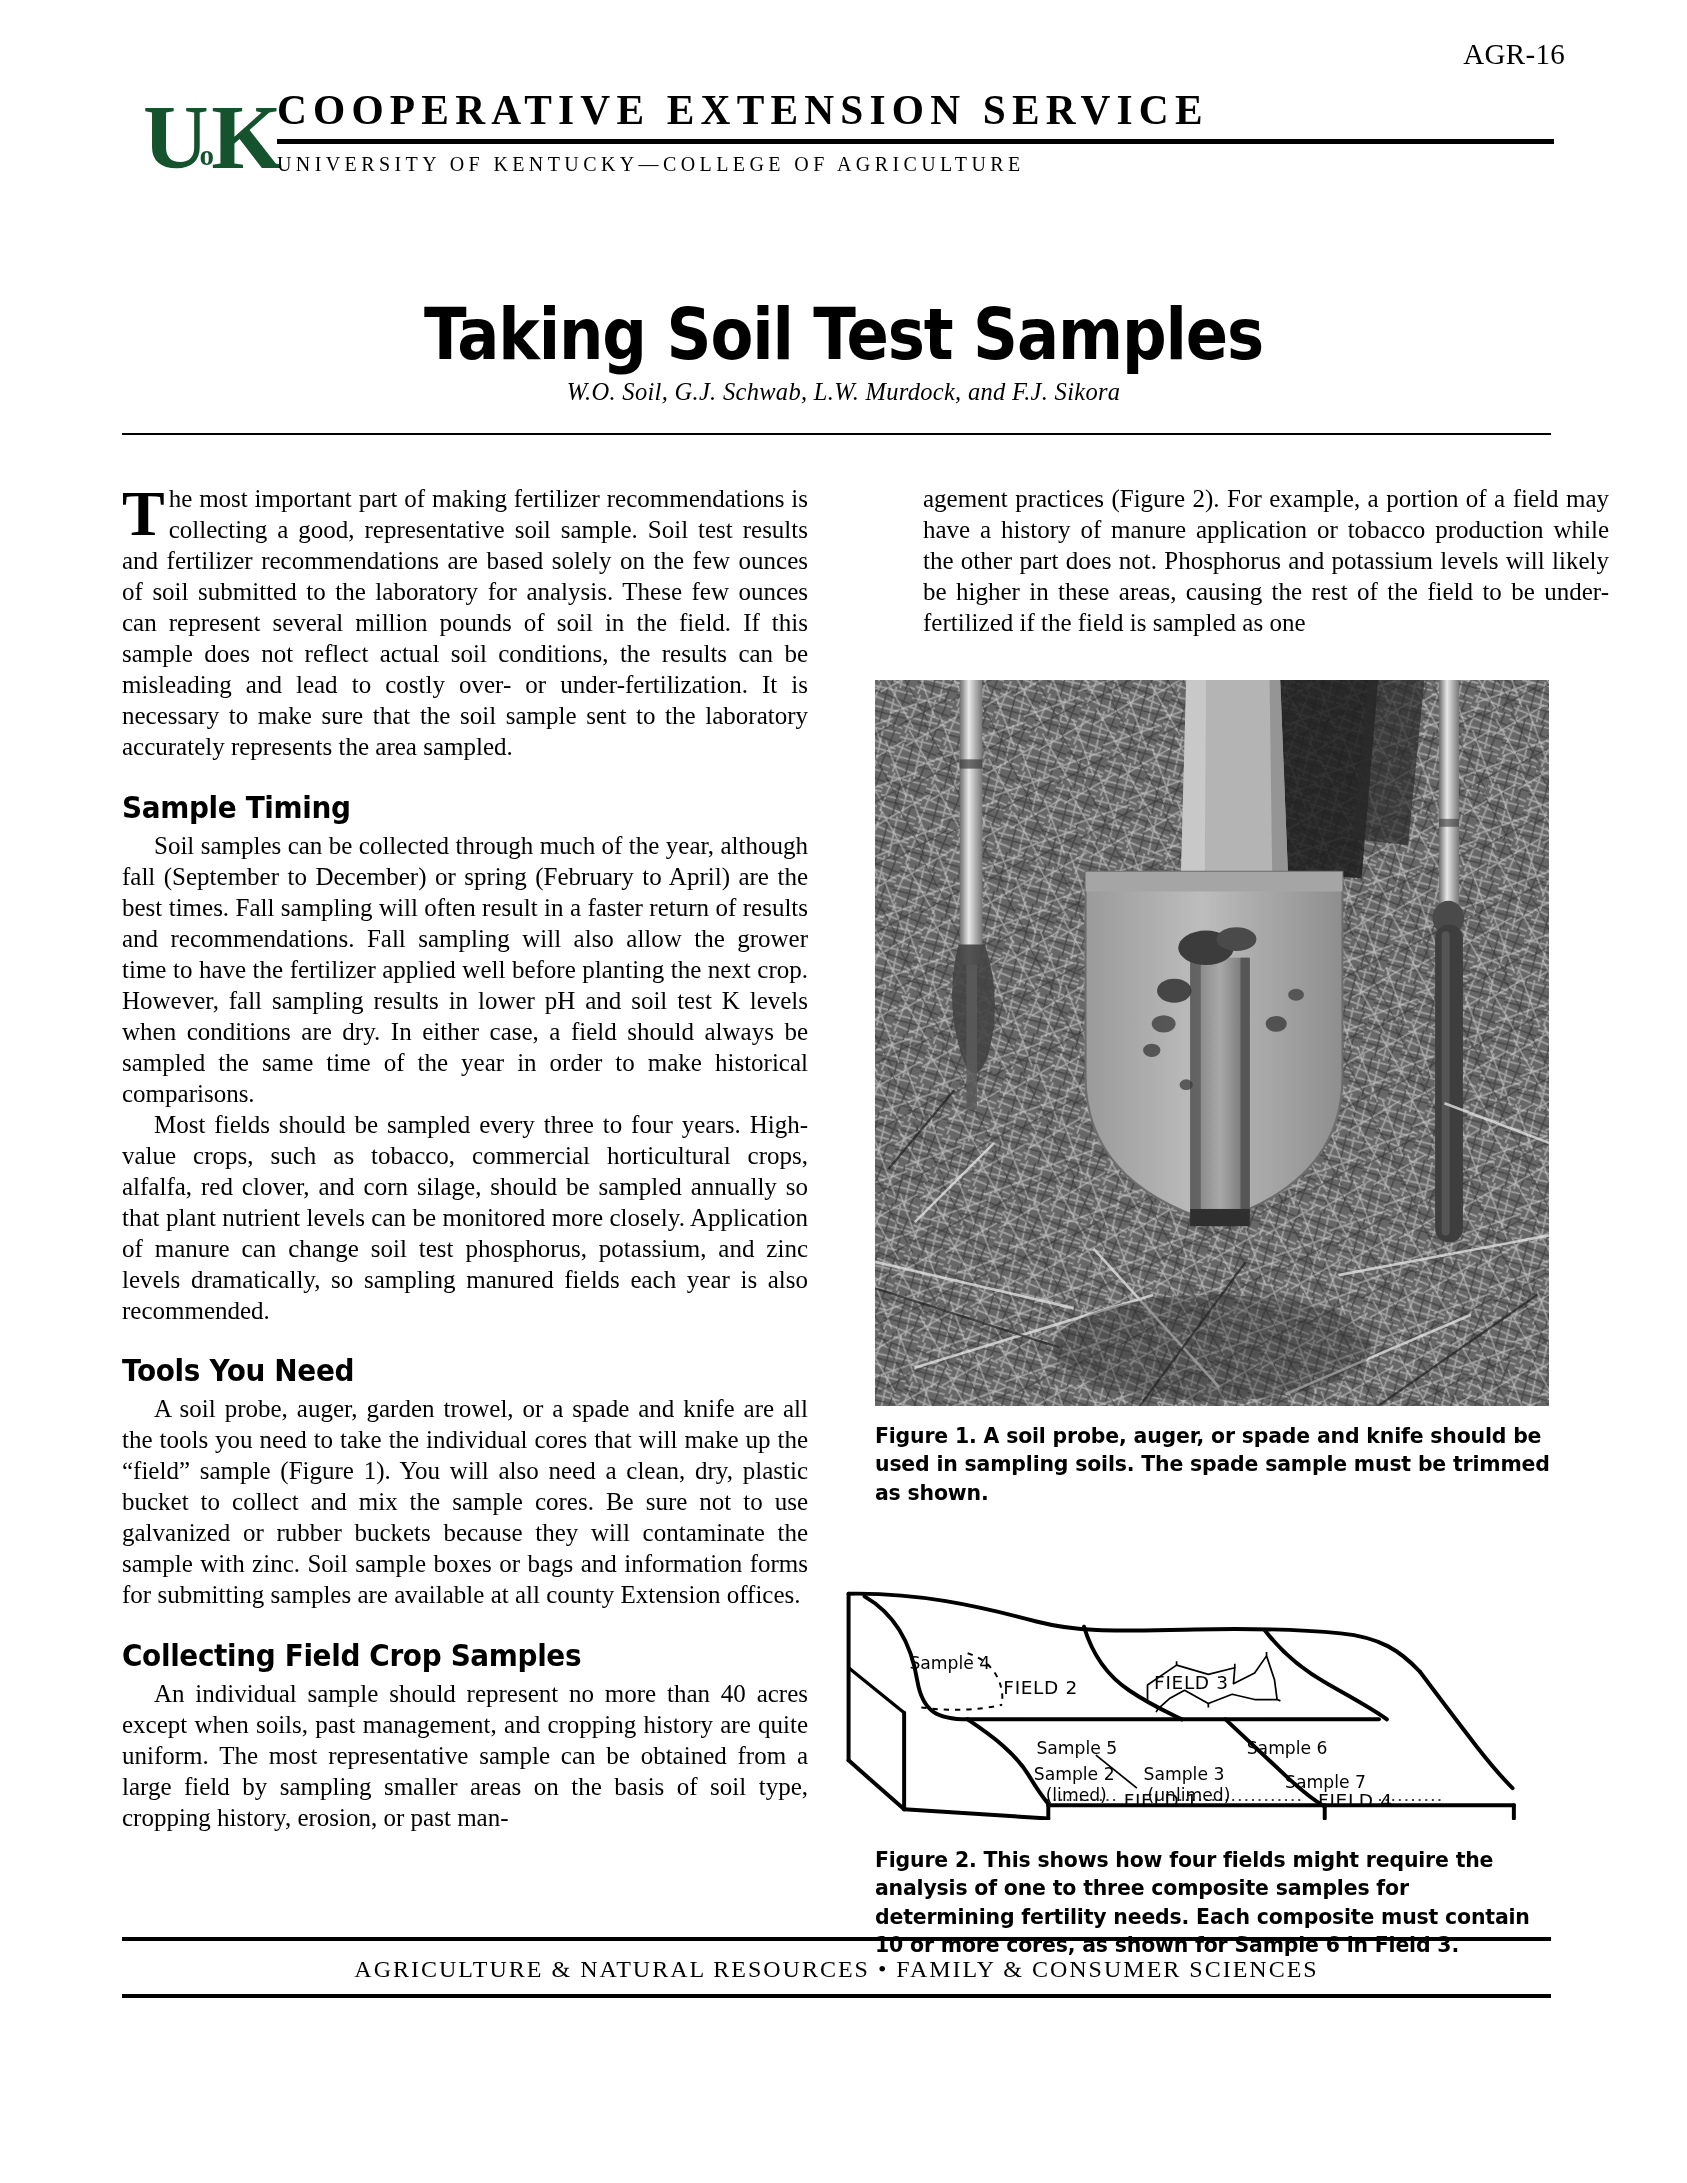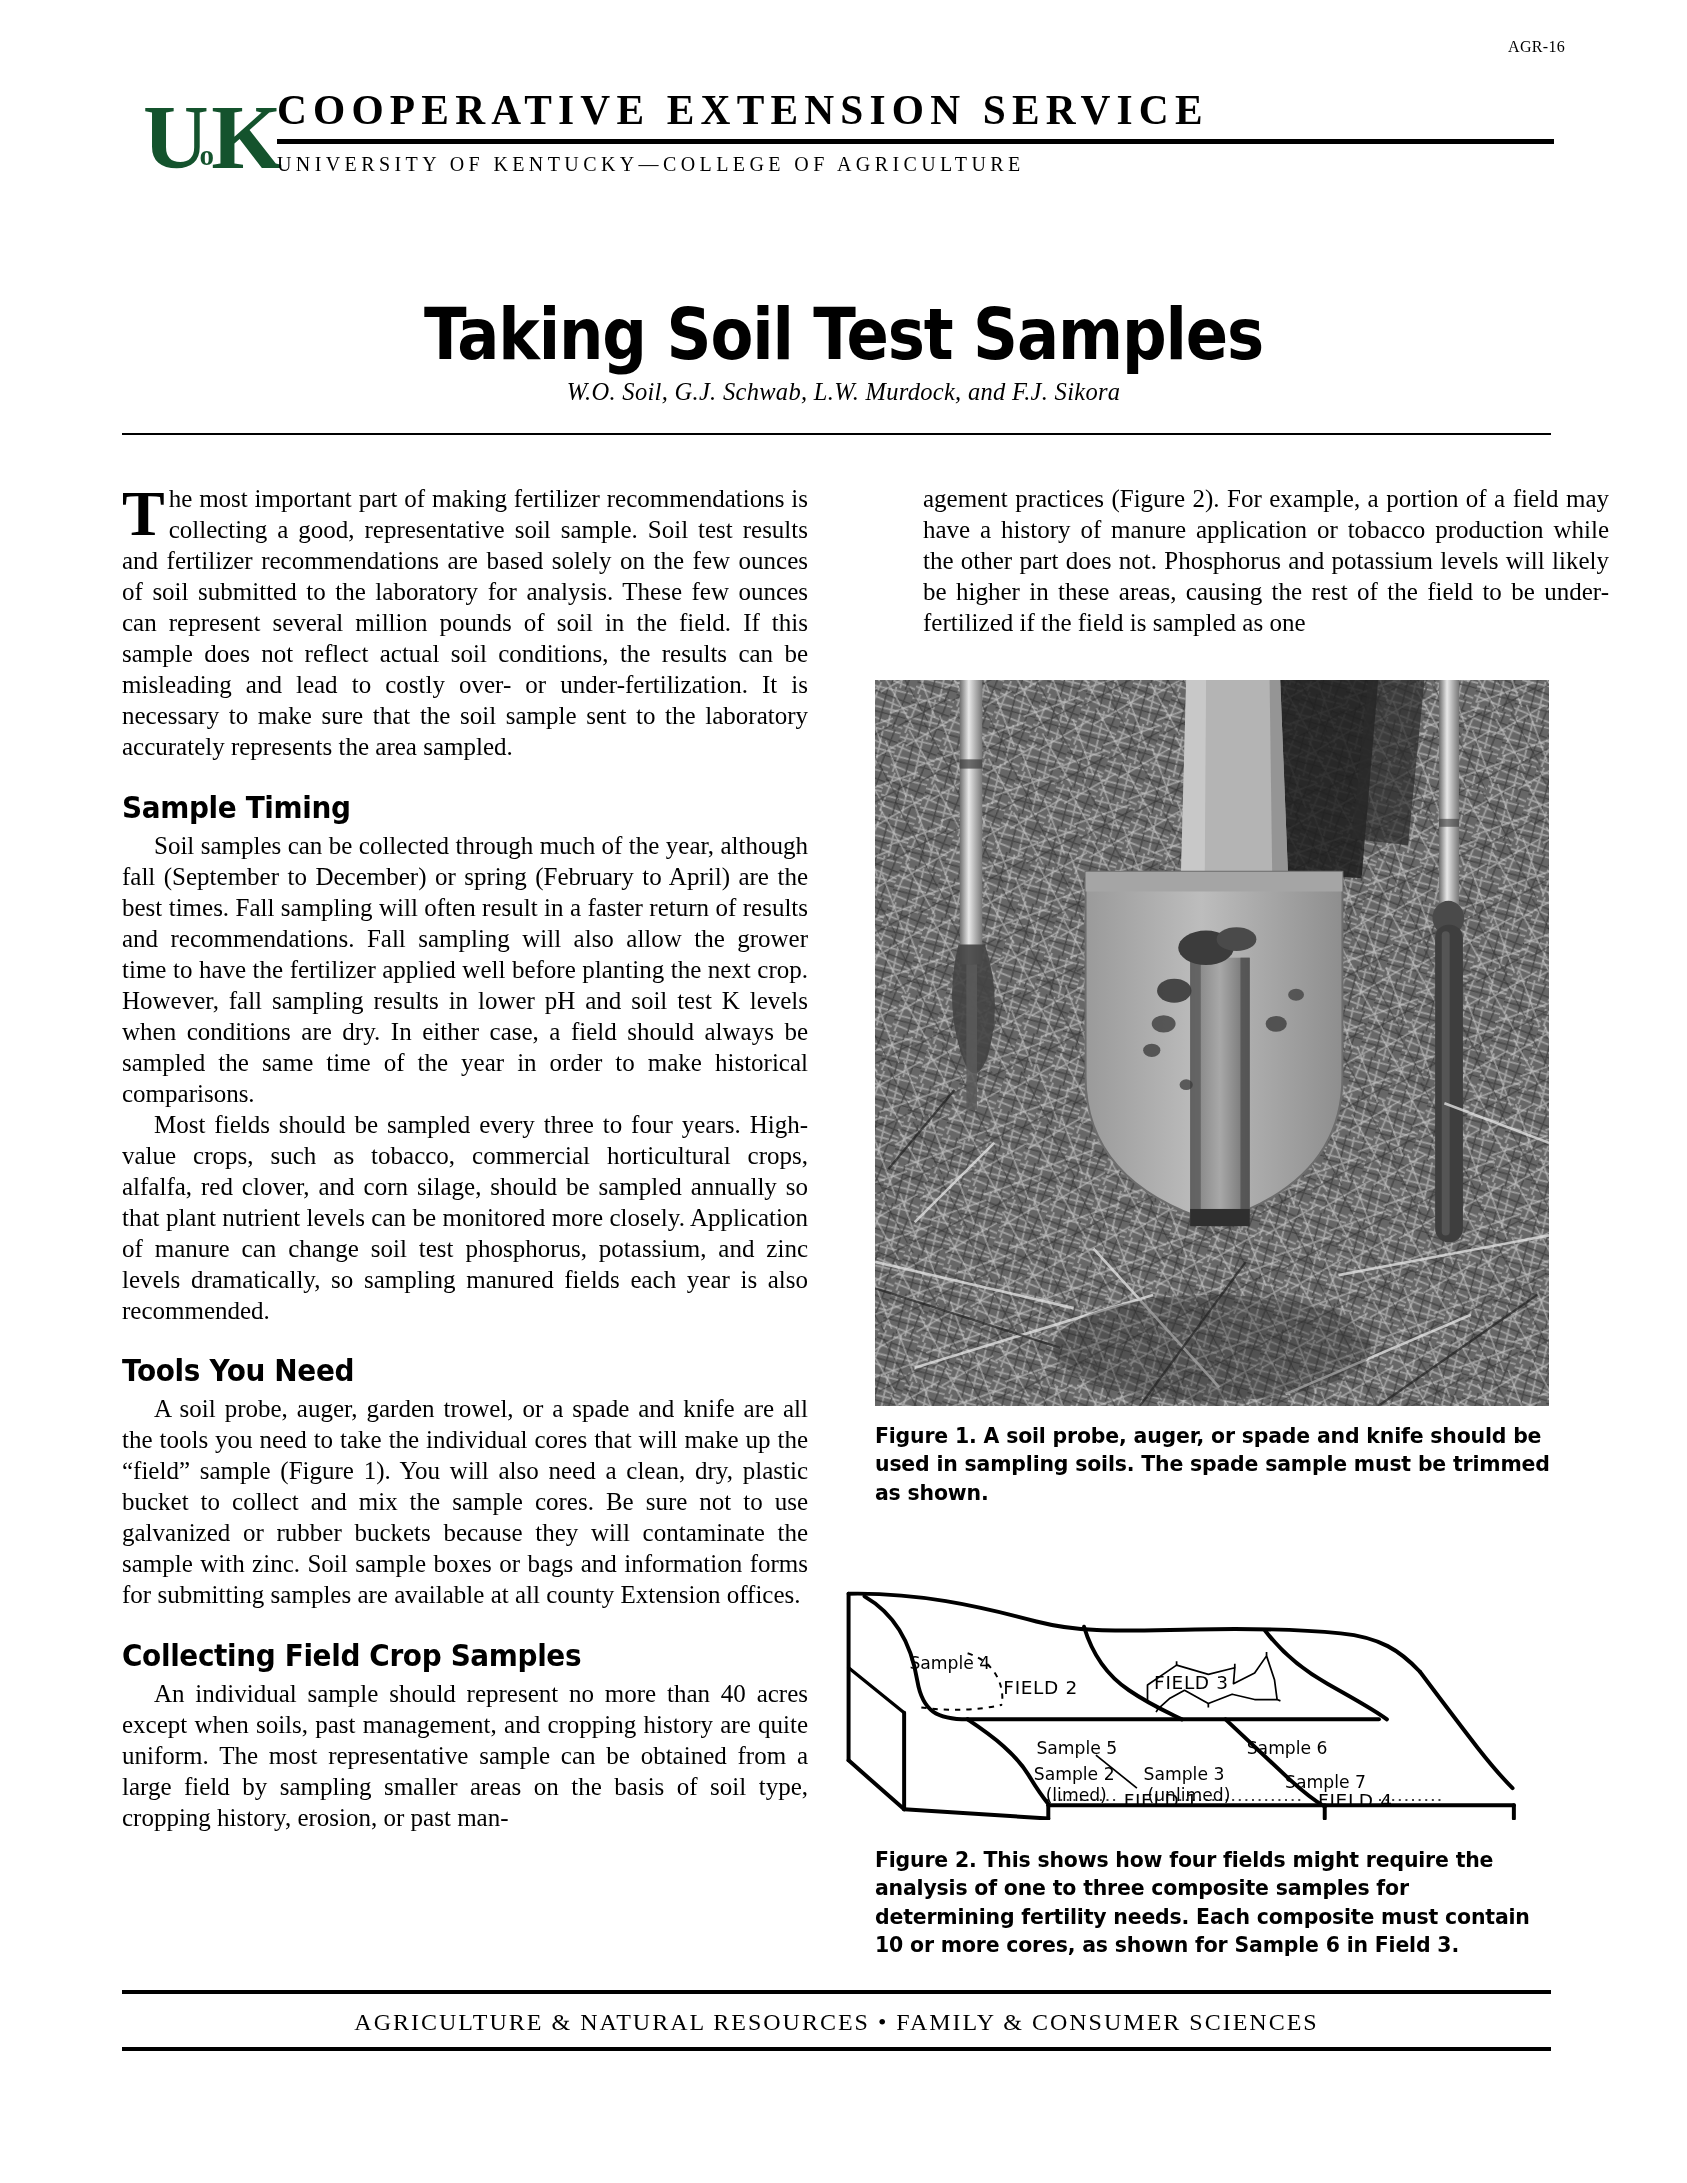--- a/index.html
+++ b/index.html
@@ -23,21 +23,21 @@
     width: 1687px;
     height: 2183px;
   }
 
   
   .pub-code {
     position: absolute;
     right: 122px;
     top: 38px;
     font-family: "Liberation Serif", serif;
-    font-size: 16px;
+    font-size: 29px;
     letter-spacing: 0.3px;
   }
 
   .masthead {
     position: absolute;
     left: 122px;
     top: 86px;
     width: 1429px;
     height: 106px;
   }
@@ -204,21 +204,21 @@
     top: 1542px;
     width: 701px;
     height: 278px;
   }
   .fig2-svg { display: block; width: 100%; height: 100%; }
 
   
   .footer {
     position: absolute;
     left: 122px;
-    top: 1990px;
+    top: 1937px;
     width: 1429px;
   }
   .footer-rule-top, .footer-rule-bottom {
     height: 4px;
     background: #000;
   }
   .footer-text {
     text-align: center;
     font-family: "Liberation Serif", serif;
     font-size: 24px;

